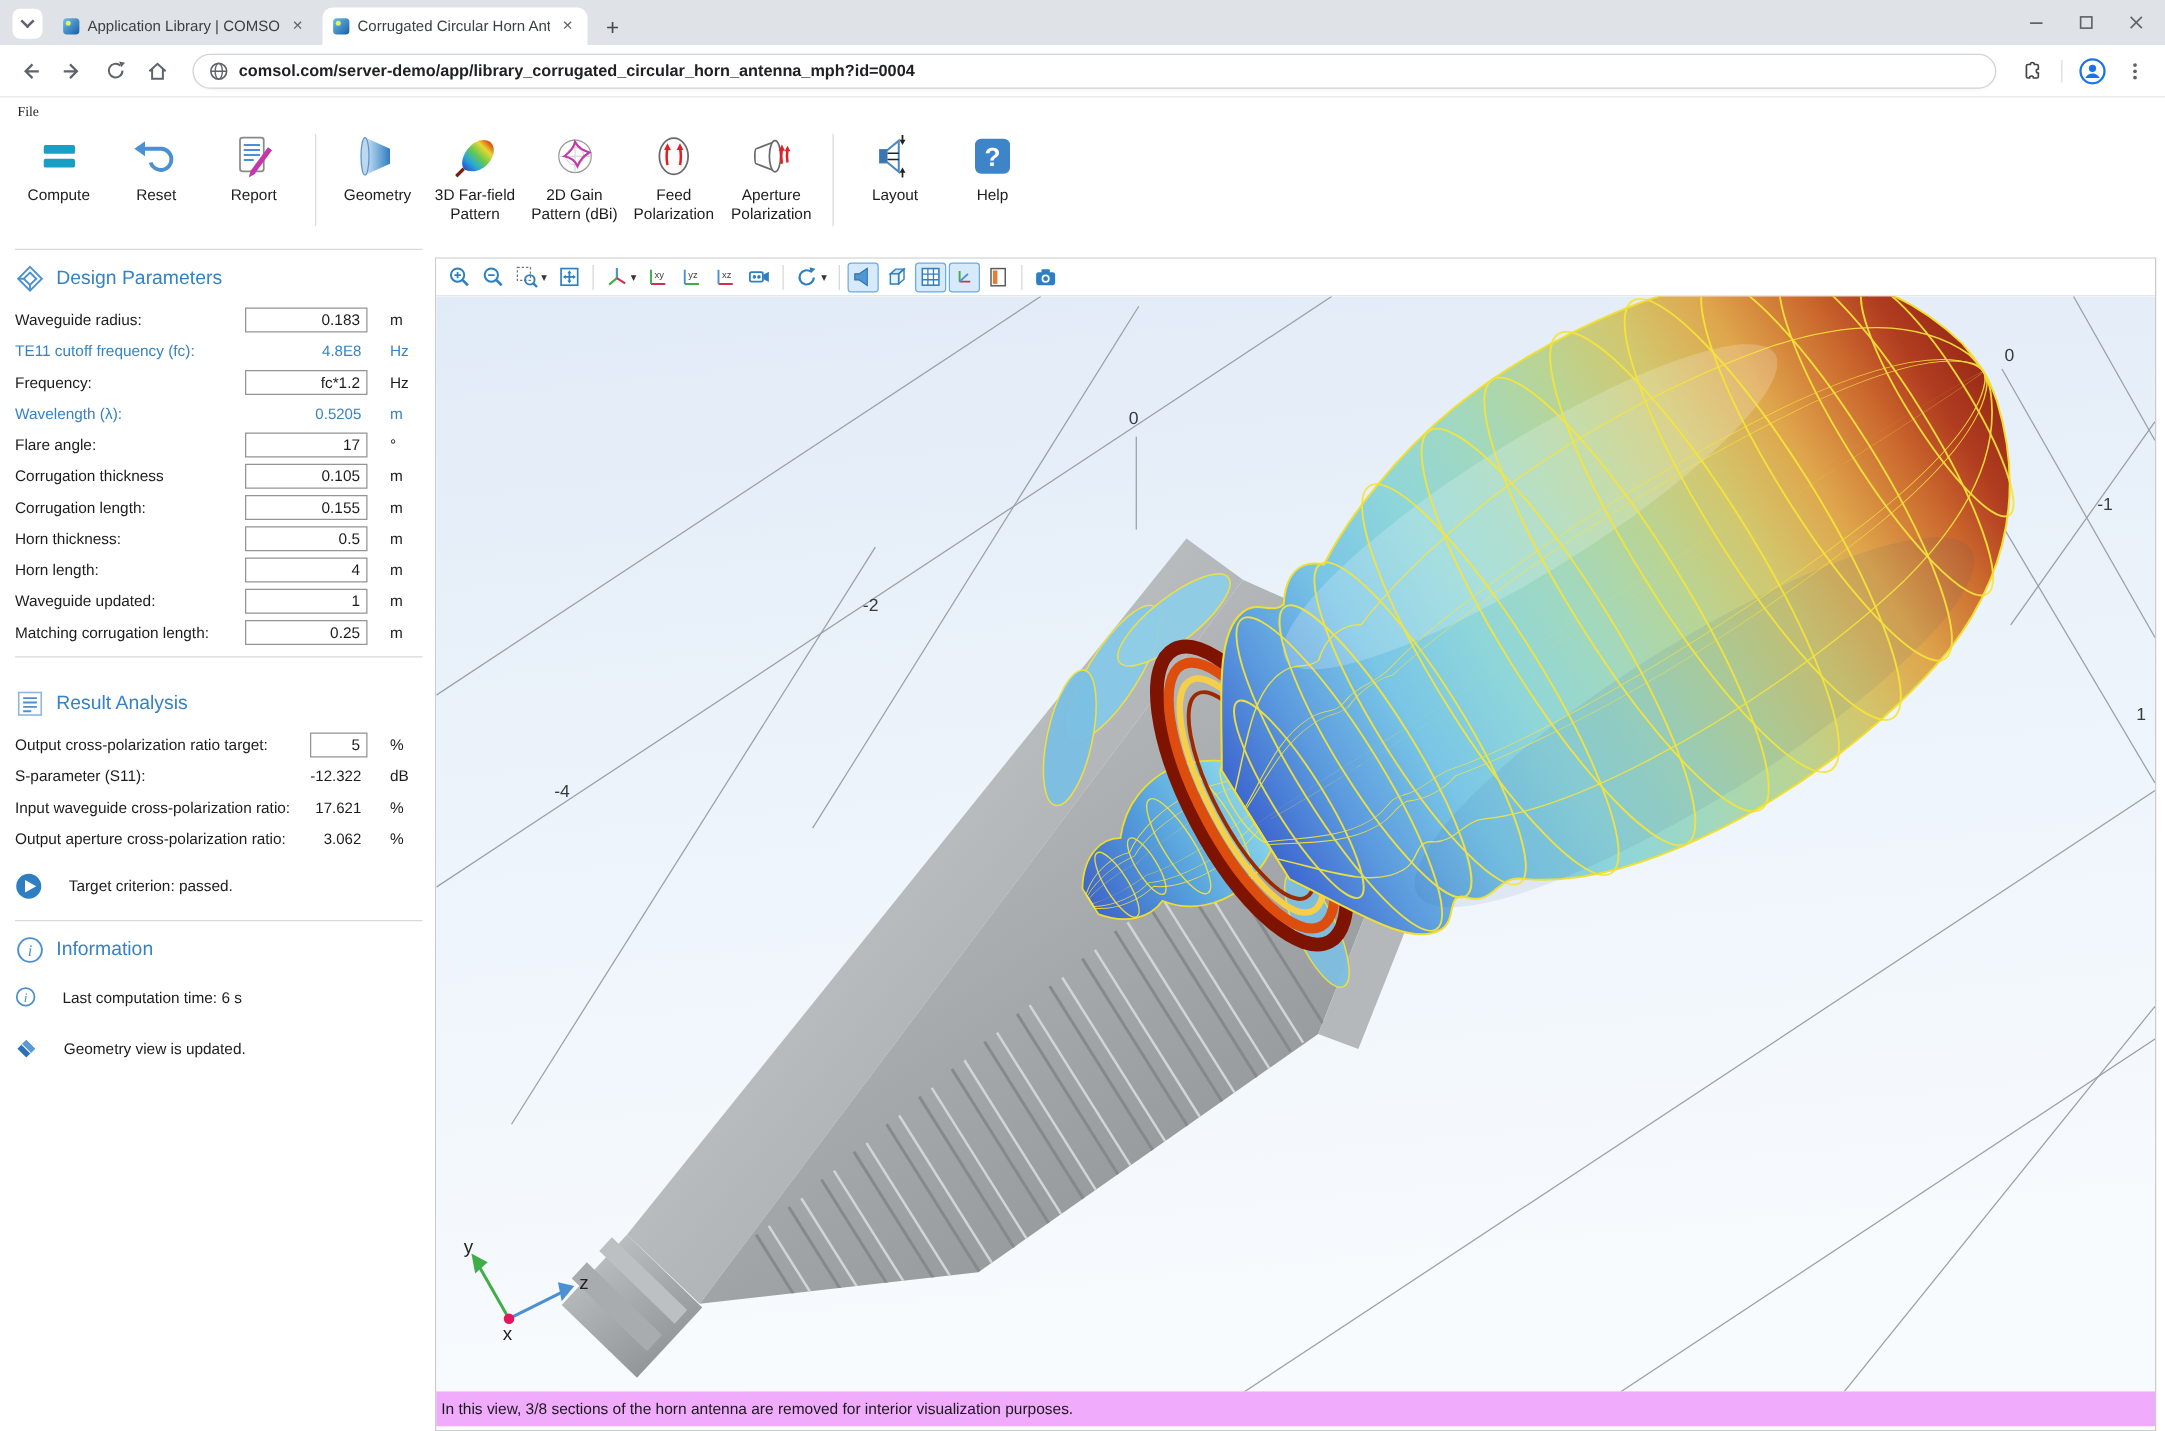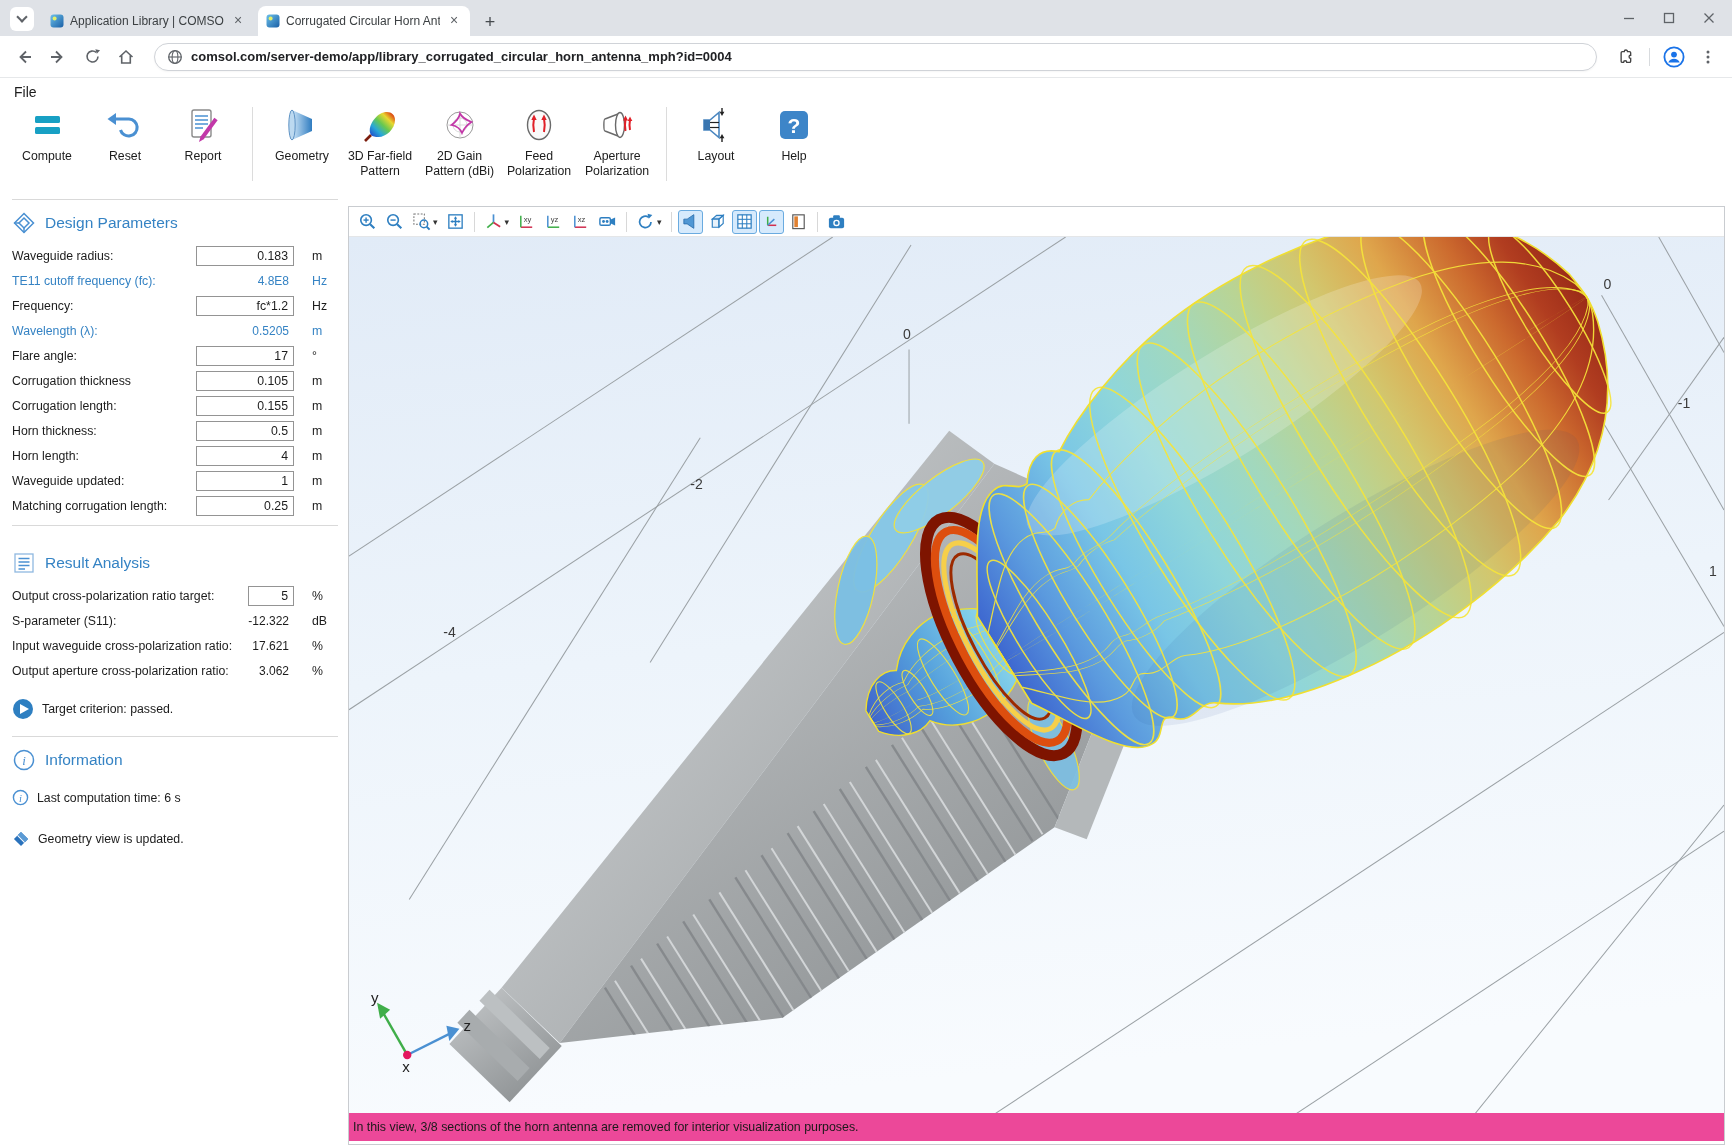--- a/index.html
+++ b/index.html
@@ -23,21 +23,21 @@
   .wc{width:14px;height:14px;display:flex;align-items:center;justify-content:center;cursor:pointer;}
   .navbar{position:absolute;top:36px;left:0;right:0;height:42px;background:#fff;border-bottom:1px solid #e6e8ea;
           display:flex;align-items:center;padding:0 10px;gap:6px;}
   .navbtn{width:28px;height:28px;display:flex;align-items:center;justify-content:center;border-radius:14px;cursor:pointer;}
   .urlbar{flex:1;height:28px;border:1px solid #d0d3d8;border-radius:14px;background:#fff;display:flex;align-items:center;
           padding:0 12px;gap:8px;margin:0 8px;box-shadow:0 1px 2px rgba(0,0,0,.04);font-weight:bold;}
   .url{font-size:13px;color:#202124;white-space:nowrap;overflow:hidden;}
   .navdivider{width:1px;height:18px;background:#d8dbde;margin:0 4px;}
   
   .app{position:absolute;top:79px;left:0;right:0;bottom:0;background:#fff;}
-  .menubar{height:24px;padding:5px 0 0 14px;font-size:14px;color:#1c1c1c;}
+  .menubar{height:24px;padding:5px 0 0 14px;font-size:11px;color:#1c1c1c;font-family:Liberation Serif, serif;}
   .ribbon{height:88px;display:flex;align-items:flex-start;padding-left:8px;}
   .rbtn{min-width:78px;padding:2px 6px;display:flex;flex-direction:column;align-items:center;gap:4px;cursor:pointer;border-radius:3px;}
   .ricon{width:40px;height:40px;}
   .rlabel{font-size:12.3px;color:#1c1c1c;text-align:center;line-height:1.2;white-space:pre-line;}
   .rsep{width:1px;height:74px;background:#dcdcdc;margin:4px 10px 0 10px;flex:0 0 1px;}
   .content{position:absolute;top:112px;left:0;right:0;bottom:0;display:flex;}
   
   .sidebar{width:348px;flex:0 0 348px;padding:8px 10px 0 12px;}
   .sidebar hr{border:none;border-top:1px solid #d9d9d9;margin:0;}
   .shead{display:flex;align-items:center;gap:9px;margin-top:10px;height:26px;}
@@ -45,33 +45,33 @@
   .rows{margin-top:8px;}
   .prow{position:relative;height:25px;}
   .plabel{position:absolute;left:0;top:5px;font-size:12.3px;color:#1c1c1c;white-space:nowrap;}
   .vcol{position:absolute;right:44px;top:2px;width:98px;display:flex;justify-content:flex-end;}
   .pinput{width:98px;height:20px;border:1px solid #949494;background:#fff;font-family:"Liberation Sans",sans-serif;
           font-size:12.3px;text-align:right;padding:0 5px;color:#1c1c1c;}
   .pinput.narrow{width:46px;}
   .pvalue{font-size:12px;color:#1c1c1c;padding:3px 5px 0 0;}
   .punit{position:absolute;right:0;top:5px;width:28px;font-size:12.3px;color:#1c1c1c;padding-left:2px;}
   .ro-blue .plabel,.ro-blue .pvalue,.ro-blue .punit{color:#3583c4;}
-  .statusline{display:flex;align-items:center;gap:8px;font-size:12.3px;color:#1c1c1c;}
+  .statusline{display:flex;align-items:center;gap:21px;font-size:12.3px;color:#1c1c1c;}
   .para{margin-top:8px;font-size:12.3px;line-height:1.32;color:#1c1c1c;width:312px;}
   
   .gpanel{flex:1;margin:15px 7px 0 0;border:1px solid #c9ccd0;background:#fff;display:flex;flex-direction:column;}
   .gtoolbar{height:30px;display:flex;align-items:center;gap:2px;padding-left:6px;border-bottom:1px solid #e4e6e8;background:#fff;}
   .tbtn{height:24px;min-width:24px;display:flex;align-items:center;justify-content:center;border:1px solid transparent;
         border-radius:3px;cursor:pointer;padding:0 2px;}
   .tbtn.active{background:#d6eafc;border-color:#6aabe0;}
   .tdrop{font-size:9px;color:#333;margin-left:2px;}
   .tsep{width:1px;height:20px;background:#d8d8d8;margin:0 4px;flex:0 0 1px;}
   .gcanvas{position:relative;height:876px;overflow:hidden;}
   .gcanvas svg{position:absolute;inset:0;}
-  .gcaption{height:28px;display:flex;align-items:center;padding-left:4px;font-size:12.4px;color:#1a1a1a;background:#ec4899;}
+  .gcaption{height:28px;display:flex;align-items:center;padding-left:4px;font-size:12.4px;color:#1a1a1a;background:#f0abfc;}
 </style>
 </head>
 <body>
 
 <div class="screen">
 
   <div class="titlebar">
     <div class="tabsearch">
         <span class="chev"></span>
       </div>

